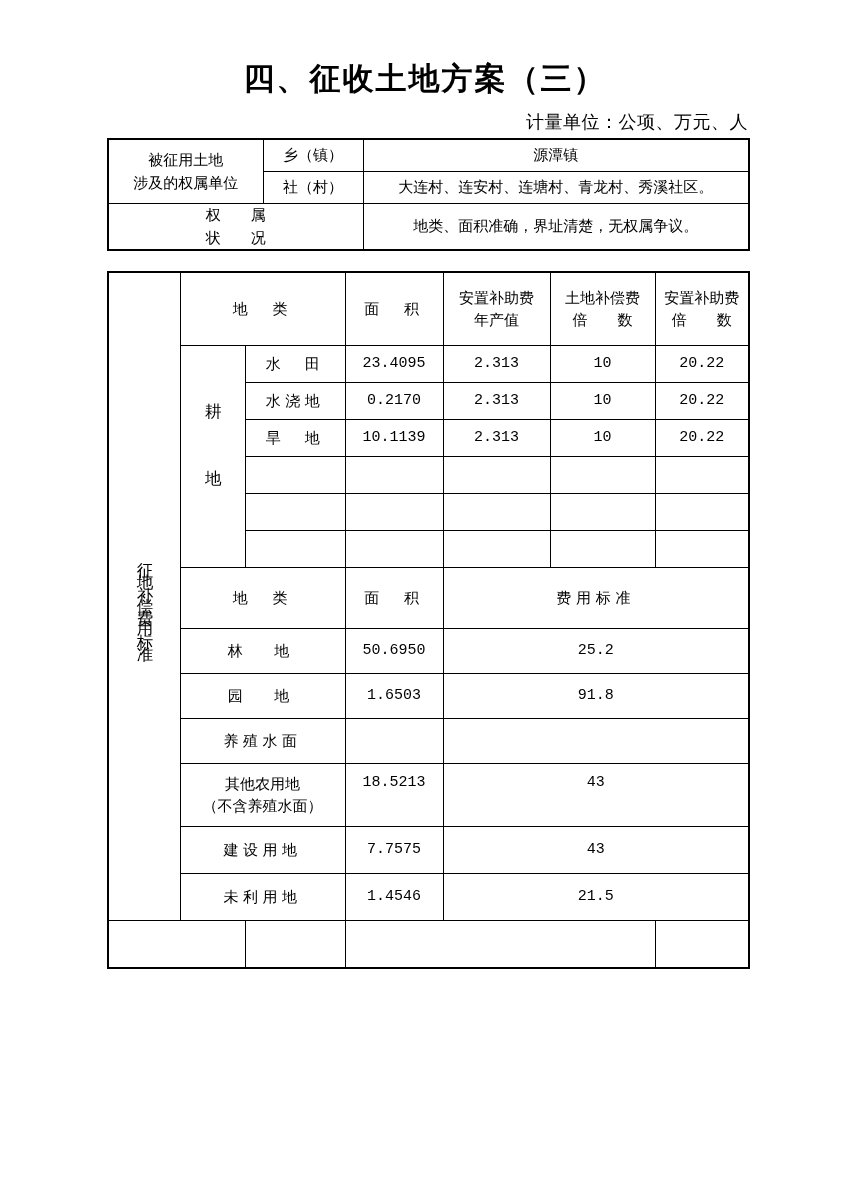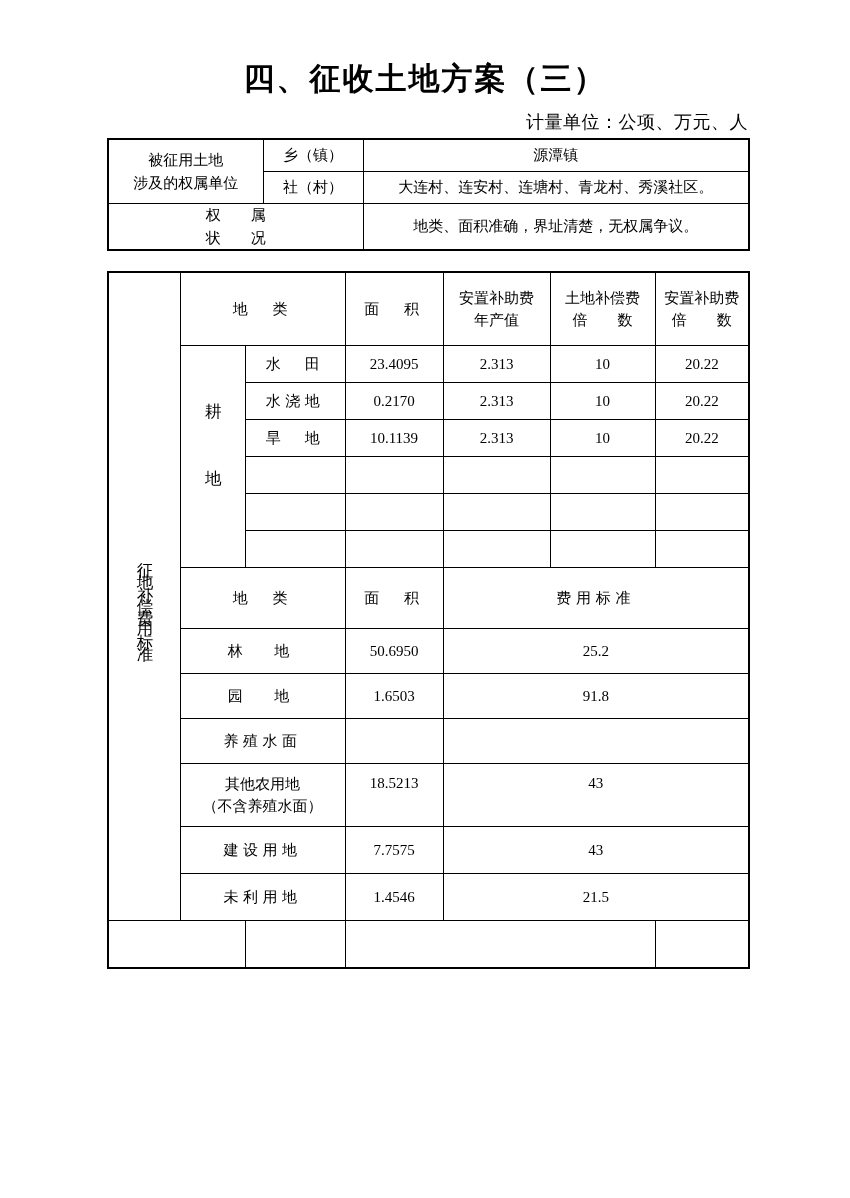--- a/index.html
+++ b/index.html
@@ -120,21 +120,21 @@
     letter-spacing: 0.55em;
     padding-left: 0.55em;
     margin-top: 20px;
   }
   .cell-spaced-sm {
     letter-spacing: 0.3em;
     padding-left: 0.3em;
   }
   .num {
     font-size: 15px;
-    font-family: Liberation Serif, serif;
+    font-family: Liberation Mono, monospace;
   }
   .two-line-cell {
     font-size: 14.5px;
     line-height: 1.55;
   }
 </style>
 </head>
 <body>
 
 <div class="page">

